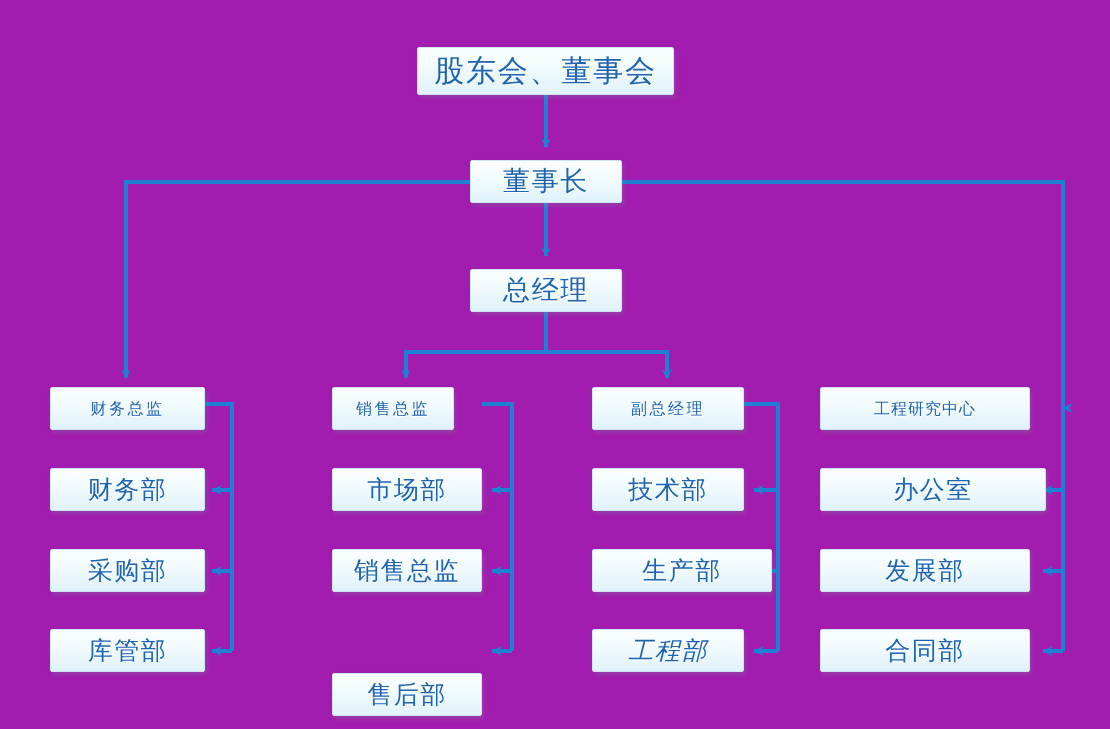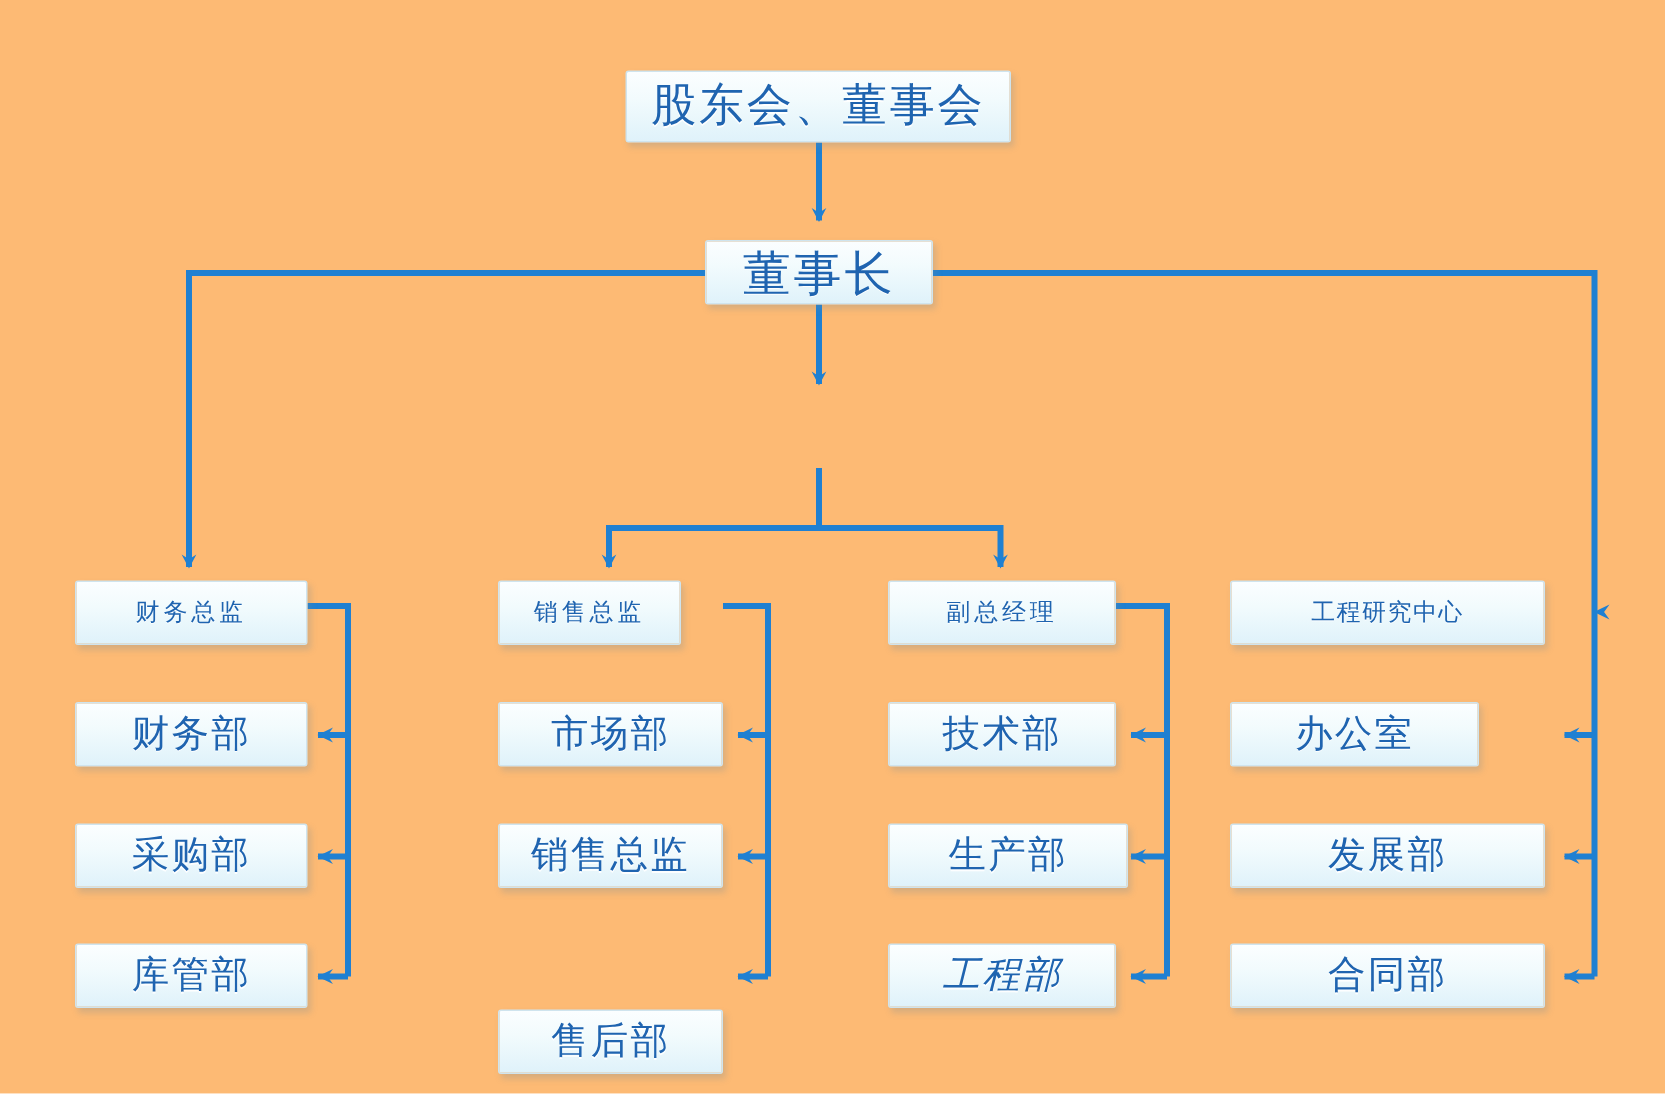--- a/index.html
+++ b/index.html
@@ -8,21 +8,21 @@
     padding: 0;
     background: #ffffff;
   }
   body {
     font-family: "Liberation Serif", "DejaVu Serif", serif;
   }
   #org-chart {
     position: relative;
     width: 1110px;
     height: 729px;
-    background: #fdba74;
+    background: #a21caf;
     overflow: hidden;
   }
   #connector-layer {
     position: absolute;
     left: 0;
     top: 0;
     width: 1110px;
     height: 729px;
     pointer-events: none;
   }
@@ -40,21 +40,21 @@
     letter-spacing: 0.06em;
     white-space: nowrap;
     z-index: 2;
   }
   .node-label {
     display: block;
     line-height: 1;
     text-shadow: 0 1px 0 rgba(255,255,255,0.9);
   }
   .lvl-1 { font-size: 30px; }
-  .lvl-2 { font-size: 32px; }
+  .lvl-2 { font-size: 27px; }
   .lvl-3 { font-size: 16px; }
   .lvl-4 { font-size: 25px; }
   .wide-label { letter-spacing: 0.16em; }
 </style>
 </head>
 <body>
 
 <div id="org-chart">
 
   <svg id="connector-layer" viewBox="0 0 1110 729" width="1110" height="729" xmlns="http://www.w3.org/2000/svg">
@@ -102,20 +102,23 @@
     </g>
   </svg>
 
   <div class="node lvl-1" style="left:417px; top:47px; width:257px; height:48px;">
     <span class="node-label">股东会、董事会</span>
   </div>
 
   <div class="node lvl-2" style="left:470px; top:160px; width:152px; height:43px;">
     <span class="node-label">董事长</span>
   </div>
+  <div class="node lvl-2" style="left:470px; top:269px; width:152px; height:43px;">
+    <span class="node-label">总经理</span>
+  </div>
 
   <div class="node lvl-3 wide-label" style="left:50px; top:387px; width:155px; height:43px;">
     <span class="node-label">财务总监</span>
   </div>
   <div class="node lvl-3 wide-label" style="left:332px; top:387px; width:122px; height:43px;">
     <span class="node-label">销售总监</span>
   </div>
   <div class="node lvl-3 wide-label" style="left:592px; top:387px; width:152px; height:43px;">
     <span class="node-label">副总经理</span>
   </div>
@@ -139,28 +142,28 @@
   <div class="node lvl-4" style="left:332px; top:549px; width:150px; height:43px;">
     <span class="node-label">销售总监</span>
   </div>
   <div class="node lvl-4" style="left:332px; top:629px; width:150px; height:43px;margin-top:44px;">
     <span class="node-label">售后部</span>
   </div>
 
   <div class="node lvl-4" style="left:592px; top:468px; width:152px; height:43px;">
     <span class="node-label">技术部</span>
   </div>
-  <div class="node lvl-4" style="left:592px; top:549px; width:160px; height:43px;">
+  <div class="node lvl-4" style="left:592px; top:549px; width:180px; height:43px;">
     <span class="node-label">生产部</span>
   </div>
   <div class="node lvl-4" style="left:592px; top:629px; width:152px; height:43px;font-style:italic;">
     <span class="node-label">工程部</span>
   </div>
 
-  <div class="node lvl-4" style="left:820px; top:468px; width:166px; height:43px;">
+  <div class="node lvl-4" style="left:820px; top:468px; width:226px; height:43px;">
     <span class="node-label">办公室</span>
   </div>
   <div class="node lvl-4" style="left:820px; top:549px; width:210px; height:43px;">
     <span class="node-label">发展部</span>
   </div>
   <div class="node lvl-4" style="left:820px; top:629px; width:210px; height:43px;">
     <span class="node-label">合同部</span>
   </div>
 
 </div>

